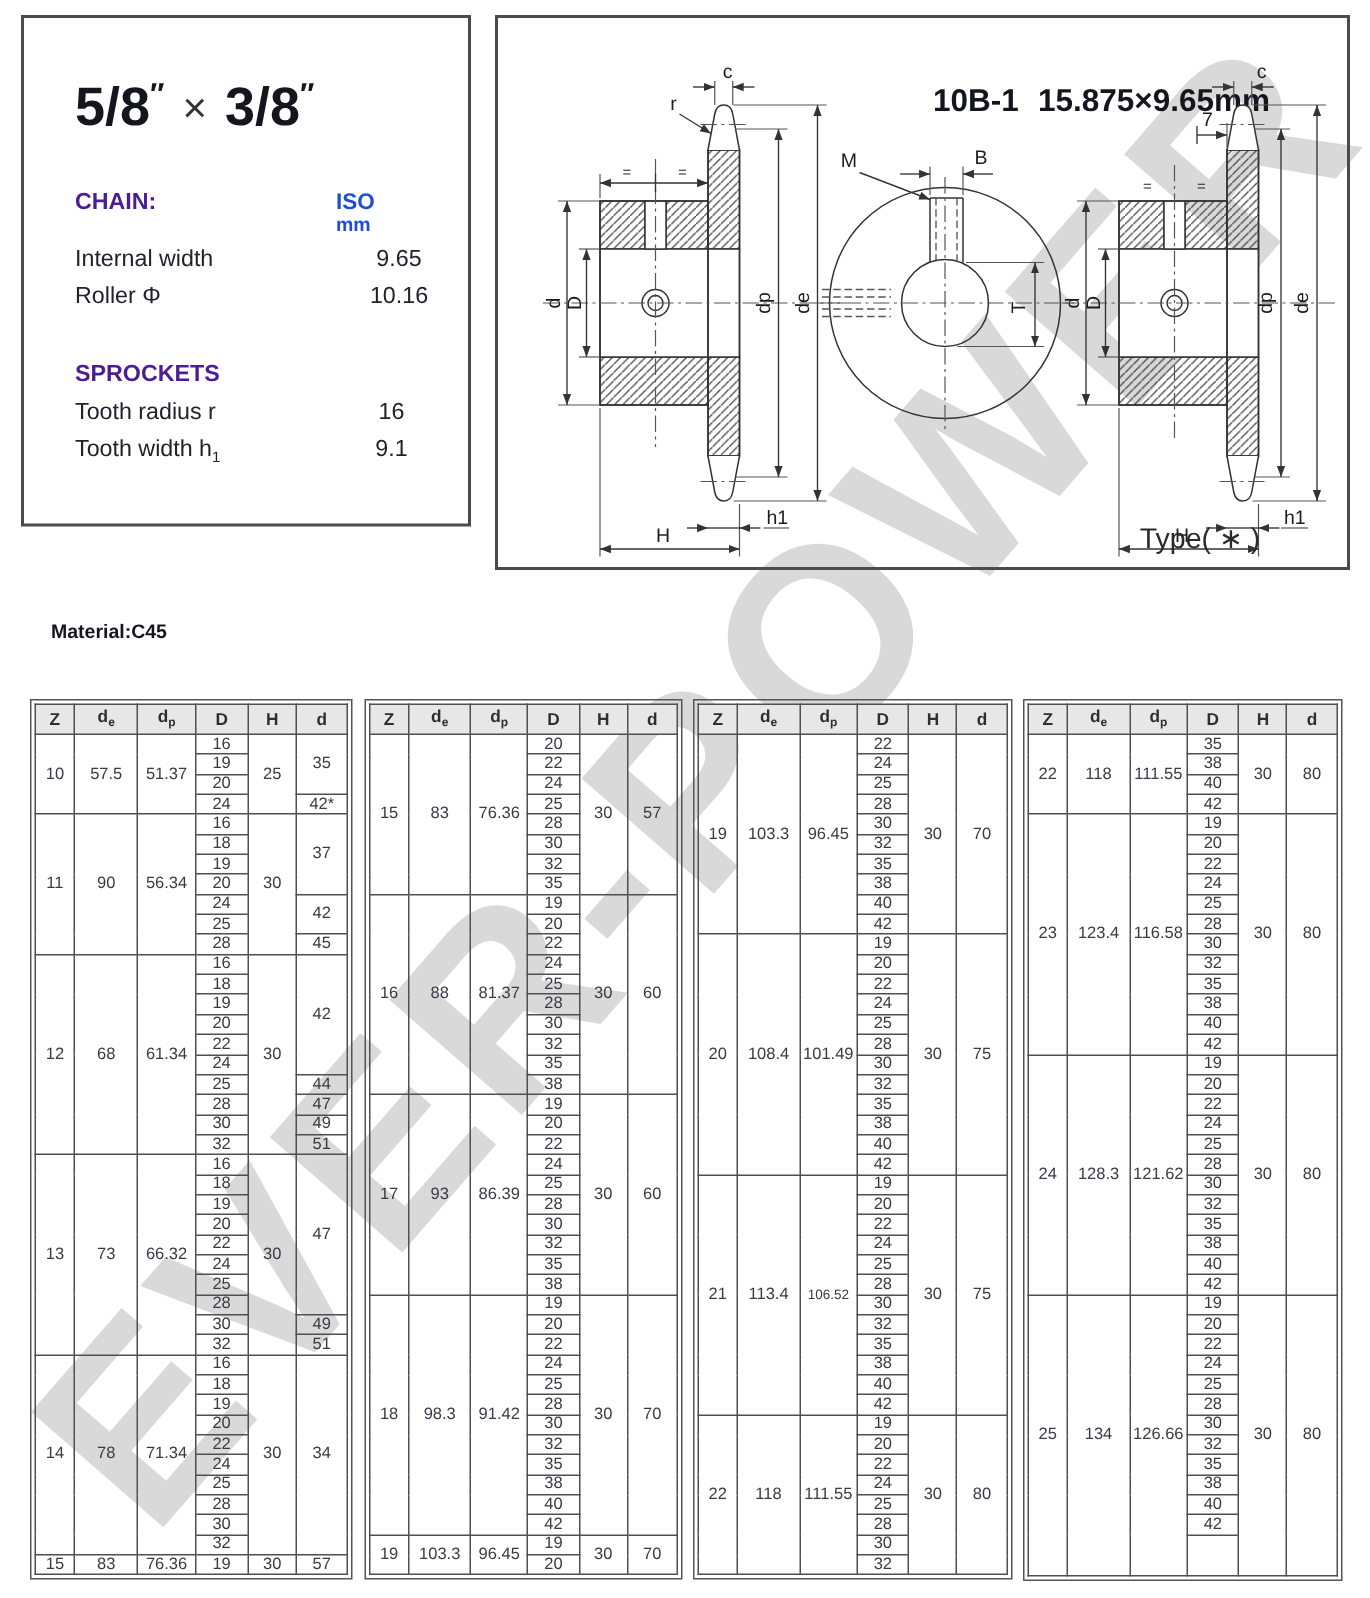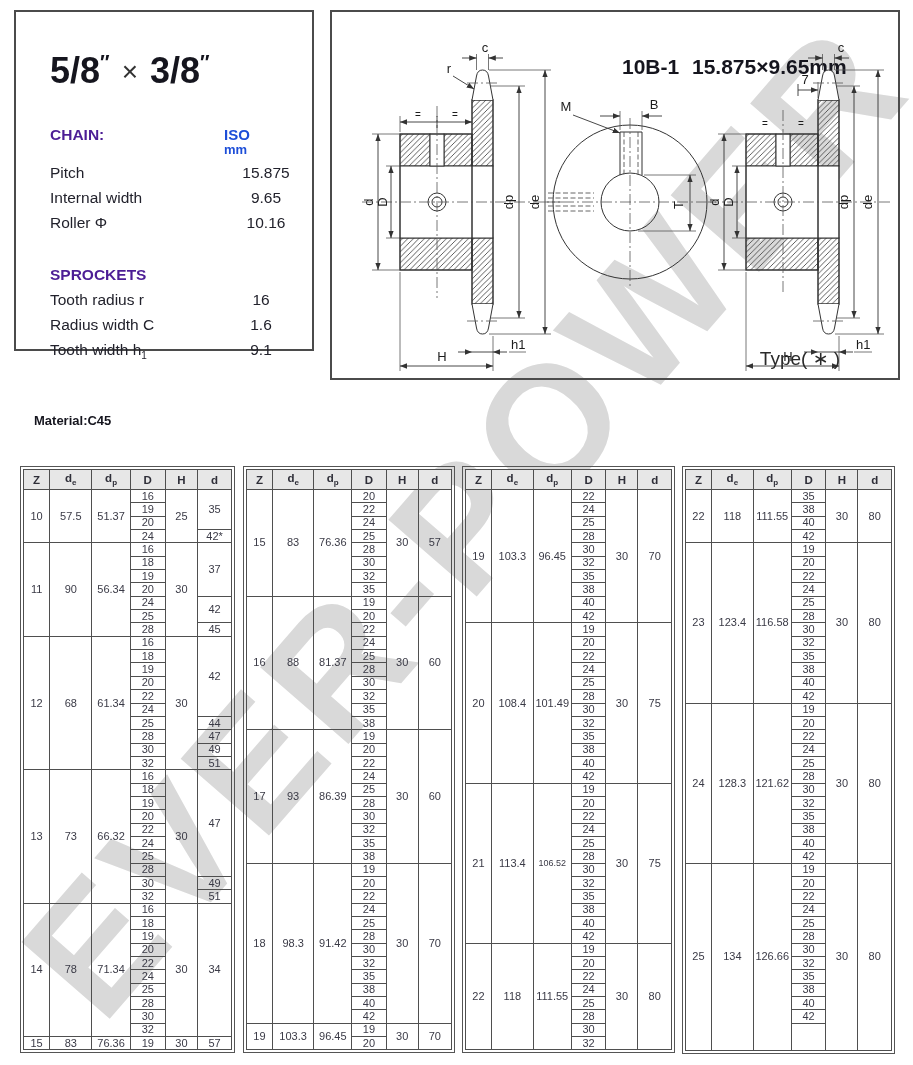--- a/index.html
+++ b/index.html
@@ -80,44 +80,36 @@
 
   <div class="spec-block chain">
     <div class="spec-head-row">
       <span class="spec-heading">CHAIN:</span>
       <span class="spec-col-head">
         <span class="iso">ISO</span>
         <span class="unit">mm</span>
       </span>
     </div>
     <div class="spec-row">
-      <span class="lbl">Pitch</span>
-      <span class="val">15.875</span>
-    </div>
-    <div class="spec-row">
       <span class="lbl">Internal width</span>
       <span class="val">9.65</span>
     </div>
     <div class="spec-row">
       <span class="lbl">Roller Φ</span>
       <span class="val">10.16</span>
     </div>
   </div>
 
   <div class="spec-block sprockets">
     <div class="spec-head-row">
       <span class="spec-heading">SPROCKETS</span>
     </div>
     <div class="spec-row">
       <span class="lbl">Tooth radius r</span>
       <span class="val">16</span>
-    </div>
-    <div class="spec-row">
-      <span class="lbl">Radius width C</span>
-      <span class="val">1.6</span>
     </div>
     <div class="spec-row">
       <span class="lbl"><span>Tooth width h</span><sub>1</sub></span>
       <span class="val">9.1</span>
     </div>
   </div>
 </div>
 
 <div class="panel drawing-panel">
 <svg width="566" height="366" viewBox="0 0 566 366">

